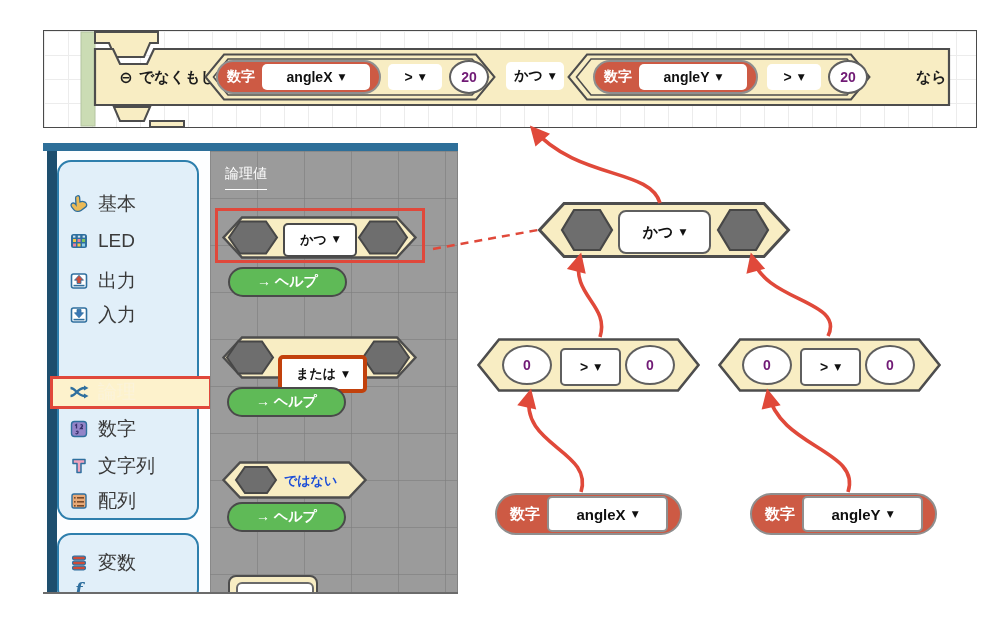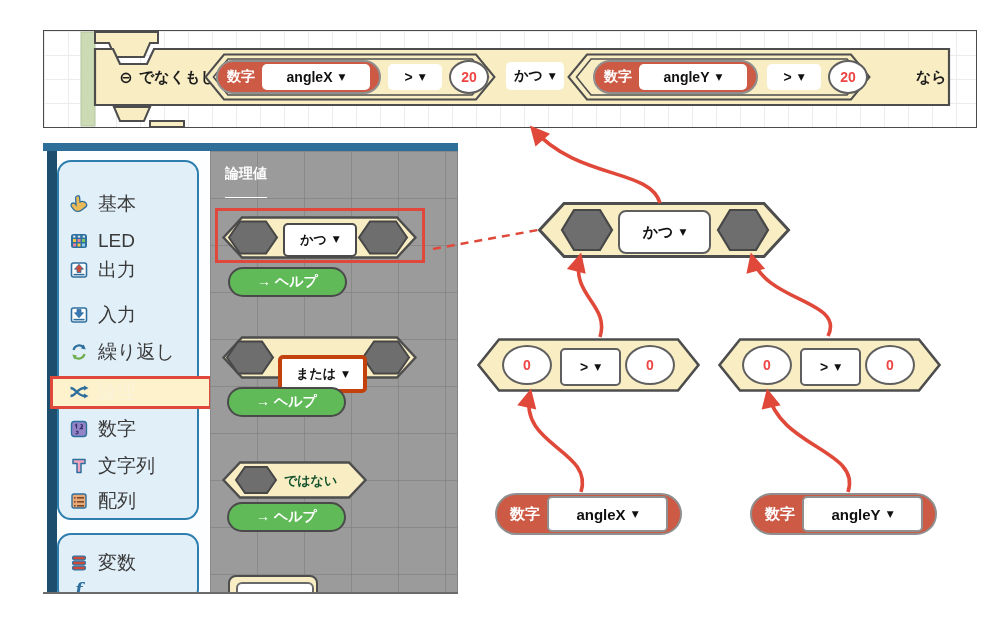--- a/index.html
+++ b/index.html
@@ -15,38 +15,38 @@
   .strip-el{position:absolute;display:flex;align-items:center;justify-content:center;}
   .blk-label{font-weight:bold;color:#1c1c1c;font-size:15px;white-space:nowrap;}
   .collapse{font-family:"DejaVu Sans",sans-serif;font-size:16px;color:#1c1c1c;font-weight:bold;}
   .dd{background:#fff;border-radius:5px;display:flex;align-items:center;justify-content:center;
       gap:6px;font-weight:bold;color:#101010;white-space:nowrap;}
   .caret{font-size:9px;line-height:1;color:#101010;font-family:"DejaVu Sans",sans-serif;}
   .numpill{background:#cd5a44;border:2px solid #8f8f8f;border-radius:17px;display:flex;align-items:center;
       padding:0 6px 0 9px;gap:7px;box-sizing:border-box;}
   .numpill .tname{color:#fff;font-weight:bold;font-size:14px;white-space:nowrap;}
   .oval{background:#fff;border:2.2px solid #5f5f5f;border-radius:50%;display:flex;align-items:center;
-      justify-content:center;font-weight:bold;font-size:14px;color:#ef4444;box-sizing:border-box;}
+      justify-content:center;font-weight:bold;font-size:14px;color:#701a75;box-sizing:border-box;}
   
   .fragment{left:43px;top:143px;width:415px;height:449px;overflow:hidden;background:#fdfeff;
       border-bottom:2px solid #6b6b6b;}
   .topbar{left:0;top:0;width:415px;height:8px;background:#2e6f99;}
   .leftbar{left:4px;top:8px;width:10px;height:441px;background:#1d4e6e;}
   .panel{background:#e1eff9;border:2px solid #2e7fad;border-radius:14px;box-sizing:border-box;}
   .cat{position:absolute;left:26px;display:flex;align-items:center;gap:9px;height:28px;cursor:pointer;}
   .cicon{width:20px;height:20px;display:flex;align-items:center;justify-content:center;}
   .clabel{font-size:19px;color:#3a3a3a;white-space:nowrap;}
   .clabel.sel{color:#fbf3da;}
   .cat-hi{left:7px;top:233px;width:162px;height:33px;background:#fdf2cc;border:3.5px solid #e0483b;
       box-sizing:border-box;}
   .flyout{left:167px;top:8px;width:248px;height:441px;background:#9b9b9b;border-right:1.5px solid #828282;
     background-image:linear-gradient(rgba(125,125,125,.6) 1px,transparent 1px),
                      linear-gradient(90deg,rgba(125,125,125,.6) 1px,transparent 1px);
     background-size:47px 47px;box-sizing:border-box;}
-  .flyhead{font-size:14px;font-weight:bold;color:#fff;border-bottom:1.5px solid #fff;padding-bottom:14px;}
+  .flyhead{font-size:14px;font-weight:normal;color:#fff;border-bottom:1.5px solid #fff;padding-bottom:6px;}
   .helpbtn{background:#5fba57;border:2.5px solid #4a4a4a;border-radius:16px;color:#fff;font-weight:bold;
       font-size:14px;display:flex;align-items:center;justify-content:center;box-sizing:border-box;
       white-space:nowrap;cursor:pointer;}
   .blk{position:absolute;}
   .blk > svg{position:absolute;left:0;top:0;overflow:visible;}
   .blk .dd{position:absolute;}
   .fly-redbox{left:172px;top:65px;width:210px;height:55px;border:3.5px solid #e0483b;box-sizing:border-box;}
   .truecut{left:185px;top:432px;width:90px;height:25px;background:#f8edc3;border:2.5px solid #4d4d4d;
       border-radius:8px 8px 0 0;box-sizing:border-box;}
   .truecut .inner{position:absolute;left:6px;top:5px;width:74px;height:18px;background:#fff;
@@ -147,50 +147,39 @@
             <rect x="4" y="8" width="3" height="3" fill="#f5c944"></rect>
             <rect x="8.5" y="8" width="3" height="3" fill="#e87fa0"></rect>
             <rect x="13" y="8" width="3" height="3" fill="#7fc45c"></rect>
             <rect x="4" y="12.5" width="3" height="3" fill="#e87fa0"></rect>
             <rect x="8.5" y="12.5" width="3" height="3" fill="#f5c944"></rect>
             <rect x="13" y="12.5" width="3" height="3" fill="#8fd0e8"></rect>
           </svg>
       </span>
       <span class="clabel">LED</span>
     </div>
-    <div class="cat" style="top:113px;">
+    <div class="cat" style="top:124px;">
       <span class="cicon">
         <svg width="20" height="20" viewBox="0 0 20 20">
             <rect x="2.5" y="3" width="15" height="14" rx="2" fill="#fff" stroke="#2f6f9e" stroke-width="1.6"></rect>
             <path d="M10,4.2 L14.5,9.2 H12 V12.5 H8 V9.2 H5.5 Z" fill="#cc4b38" stroke="#2f6f9e" stroke-width="0.8"></path>
             <rect x="4.5" y="13.8" width="11" height="1.6" fill="#2f6f9e"></rect>
           </svg>
       </span>
       <span class="clabel">出力</span>
     </div>
     <div class="cat" style="top:158px;">
       <span class="cicon">
         <svg width="20" height="20" viewBox="0 0 20 20">
             <rect x="2.5" y="3" width="15" height="14" rx="2" fill="#fff" stroke="#2f6f9e" stroke-width="1.6"></rect>
             <path d="M10,12.8 L5.5,7.8 H8 V4.5 H12 V7.8 H14.5 Z" fill="#3a77b5" stroke="#2f6f9e" stroke-width="0.8"></path>
             <rect x="4.5" y="13.8" width="11" height="1.6" fill="#2f6f9e"></rect>
           </svg>
       </span>
       <span class="clabel">入力</span>
-    </div>
-    <div class="cat" style="top:195px;">
-      <span class="cicon">
-        <svg width="20" height="20" viewBox="0 0 20 20">
-            <path d="M4.5,8 A6,6 0 0 1 15,5.6" fill="none" stroke="#2f6f9e" stroke-width="2.2"></path>
-            <polygon points="16.8,7.6 14.6,2.6 12,6.4" fill="#2f6f9e"></polygon>
-            <path d="M15.5,12 A6,6 0 0 1 5,14.4" fill="none" stroke="#6fae4e" stroke-width="2.2"></path>
-            <polygon points="3.2,12.4 5.4,17.4 8,13.6" fill="#6fae4e"></polygon>
-          </svg>
-      </span>
-      <span class="clabel">繰り返し</span>
     </div>
     <div class="cat" style="top:235px;">
       <span class="cicon">
         <svg width="20" height="20" viewBox="0 0 20 20">
             <path d="M1.5,6 C7,6 8,14 15.5,14" fill="none" stroke="#2f6f9e" stroke-width="2.3"></path>
             <path d="M1.5,14 C7,14 8,6 15.5,6" fill="none" stroke="#2f6f9e" stroke-width="2.3"></path>
             <polygon points="15,3.4 19.5,6 15,8.6" fill="#2f6f9e"></polygon>
             <polygon points="15,11.4 19.5,14 15,16.6" fill="#2f6f9e"></polygon>
           </svg>
       </span>
@@ -273,21 +262,21 @@
           <span class="caret">▼</span>
       </div>
     </div>
     <div class="abs helpbtn" style="left:184px;top:244px;width:119px;height:30px;">→ ヘルプ</div>
 
     <div class="blk" style="left:179px;top:318px;width:145px;height:38px;">
       <svg width="145" height="38">
         <polygon points="18,1.5 127,1.5 143.5,19 127,36.5 18,36.5 1.5,19" fill="#f8edc3" stroke="#4d4d4d" stroke-width="2.4"></polygon>
         <polygon points="23,6 45,6 54,19 45,32 23,32 14,19" fill="#6e6e6e" stroke="#474747" stroke-width="2"></polygon>
       </svg>
-      <div class="abs" style="left:62px;top:11px;font-size:13px;font-weight:bold;color:#14532d;">ではない</div>
+      <div class="abs" style="left:62px;top:11px;font-size:13px;font-weight:bold;color:#1d4ed8;">ではない</div>
     </div>
     <div class="abs helpbtn" style="left:184px;top:359px;width:119px;height:30px;">→ ヘルプ</div>
 
     <div class="abs truecut">
         <div class="inner"></div>
       </div>
   </div>
 
   <div class="blk" style="left:538px;top:202px;width:252px;height:56px;">
     <svg width="252" height="56">

